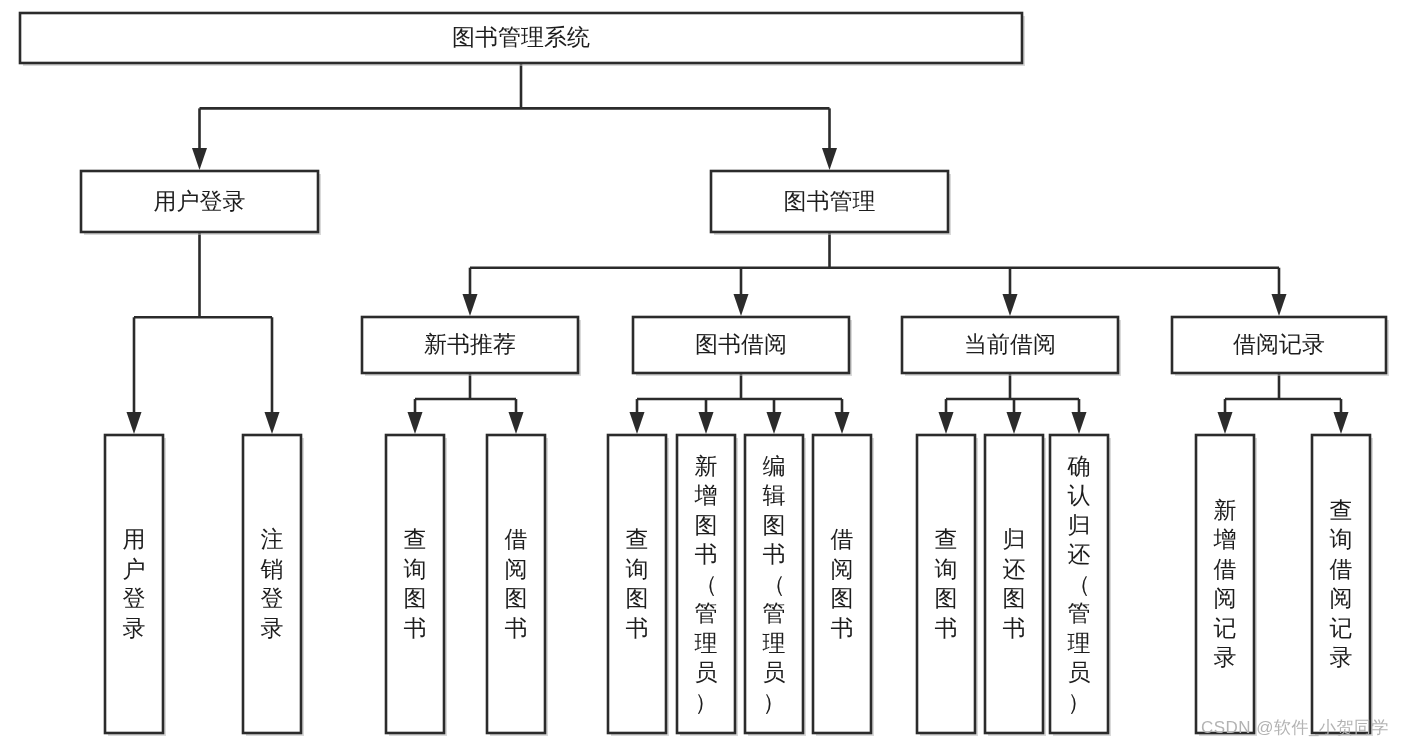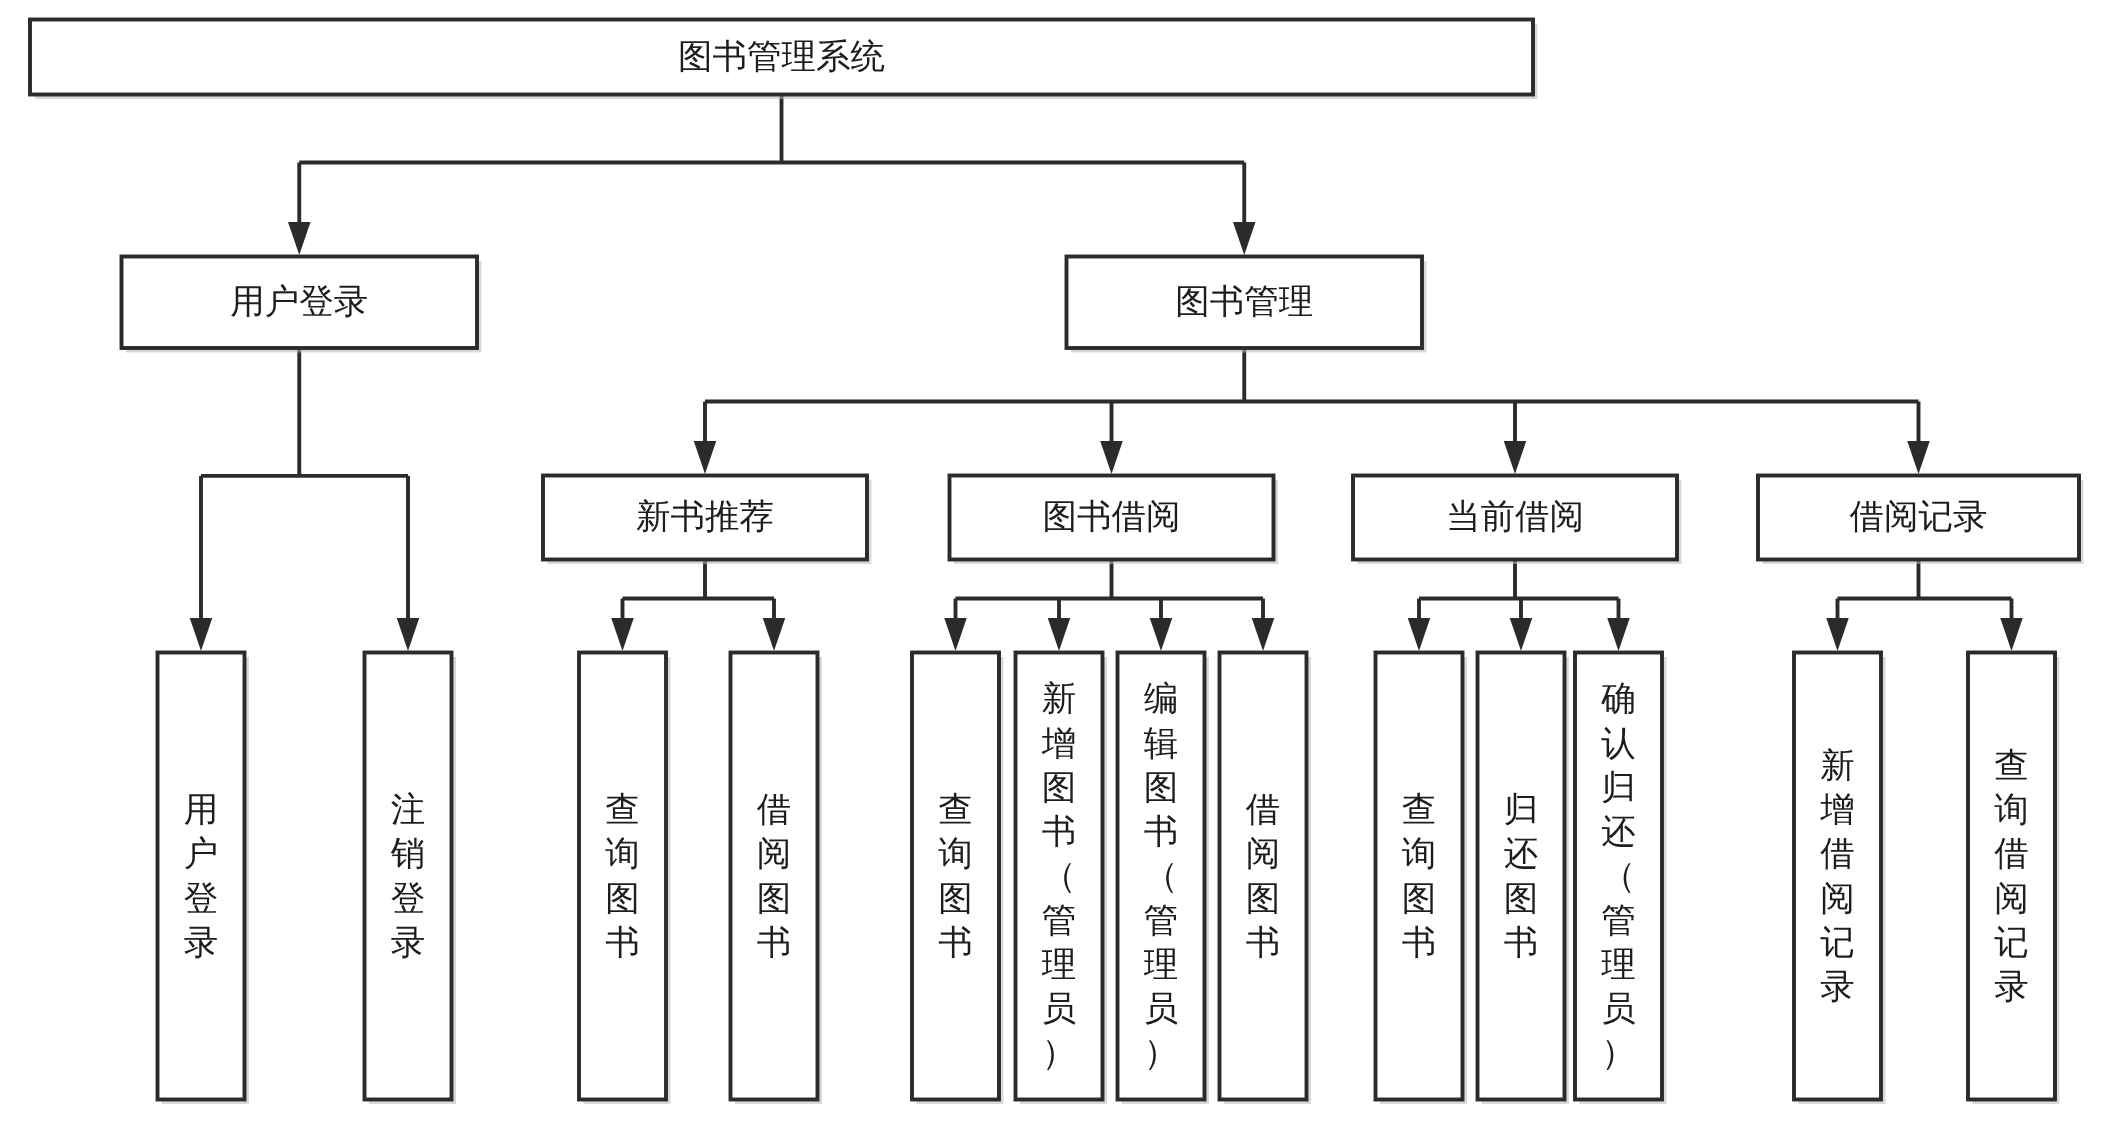--- a/index.html
+++ b/index.html
@@ -230,13 +230,14 @@
           <rect x="1196" y="435" width="58" height="298" class="node-rect"></rect>
           <text class="node-label-v" x="1225"><tspan x="1225" y="517.92">新</tspan><tspan x="1225" y="547.42">增</tspan><tspan x="1225" y="576.92">借</tspan><tspan x="1225" y="606.42">阅</tspan><tspan x="1225" y="635.92">记</tspan><tspan x="1225" y="665.42">录</tspan></text>
         </g>
         <g>
           <rect x="1315" y="438" width="58" height="298" class="node-shadow"></rect>
           <rect x="1312" y="435" width="58" height="298" class="node-rect"></rect>
           <text class="node-label-v" x="1341"><tspan x="1341" y="517.92">查</tspan><tspan x="1341" y="547.42">询</tspan><tspan x="1341" y="576.92">借</tspan><tspan x="1341" y="606.42">阅</tspan><tspan x="1341" y="635.92">记</tspan><tspan x="1341" y="665.42">录</tspan></text>
         </g>
       </g>
   </svg>
+  <div class="watermark">CSDN @软件_小贺同学</div>
 </div>
 
 </body></html>

